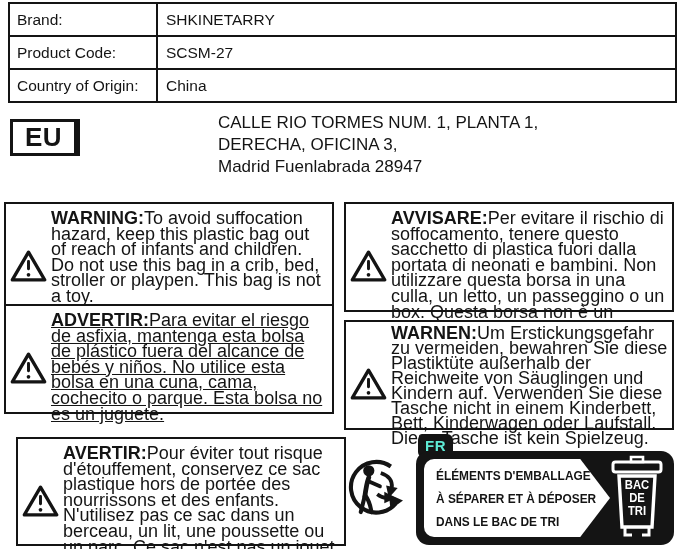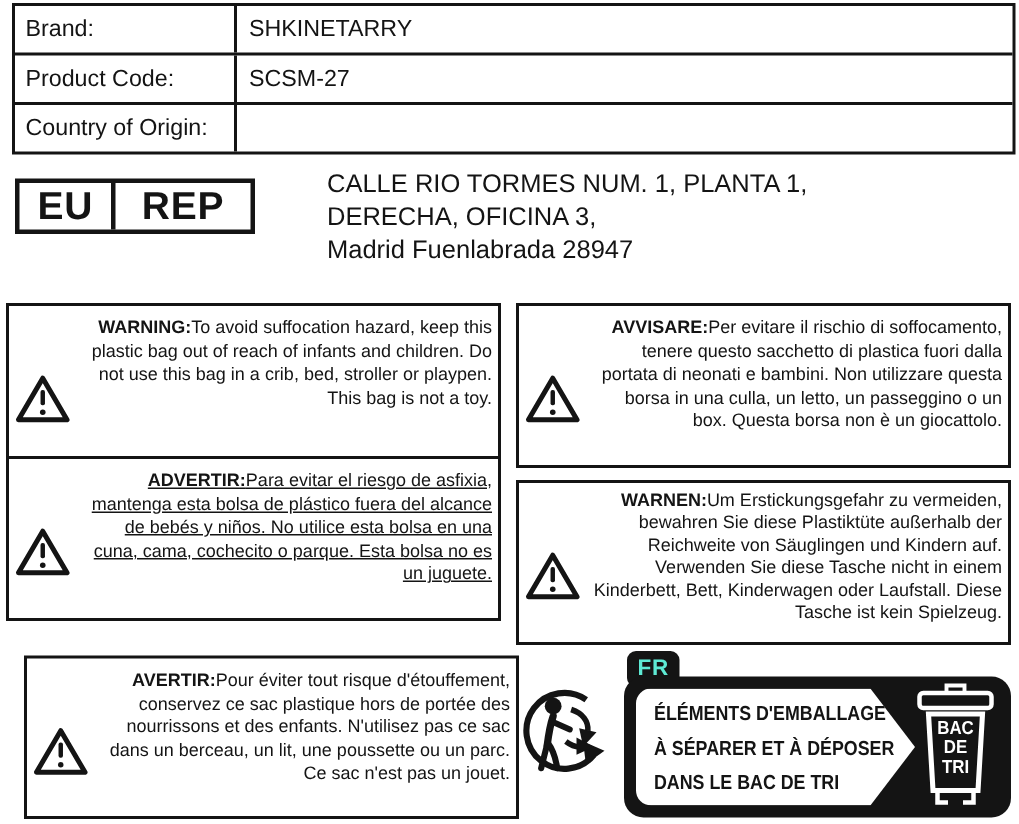--- a/index.html
+++ b/index.html
@@ -28,21 +28,21 @@
   .warn-box {
     position:absolute; width:330px; height:110px; border:2px solid #141414;
     display:flex; background:#ffffff;
   }
   .w-en { left:4px;  top:202px; }
   .w-it { left:344px; top:202px; }
   .w-es { left:4px;  top:304px;text-decoration:underline; }
   .w-de { left:344px; top:320px; }
   .w-fr { left:16px;  top:437px; height:109px; }
   .warn-icon { flex:0 0 45px; display:flex; align-items:center; justify-content:center; transform:translateY(9px); }
-  .warn-text { flex:1; font-size:12px; line-height:15.6px; padding:7px 4px 0 0;text-align:right; }
+  .warn-text { flex:1; font-size:18px; line-height:15.6px; padding:7px 4px 0 0; }
   .w-de .warn-text { padding-top:4px; line-height:15px; }
   .kw { font-weight:bold; }
 
   
   .triman { position:absolute; left:347px; top:451px; }
 
   .fr-badge { position:absolute; left:416px; top:434px; width:258px; height:112px; }
   .fr-tab {
     position:absolute; left:2px; top:0; background:#141414; color:#5eead4;
     font-weight:bold; font-size:15px; line-height:15px; padding:4px 7px 5px;
@@ -72,26 +72,26 @@
     <div class="spec-row">
       <div class="spec-cell spec-label">Brand:</div>
       <div class="spec-cell spec-value">SHKINETARRY</div>
     </div>
     <div class="spec-row">
       <div class="spec-cell spec-label">Product Code:</div>
       <div class="spec-cell spec-value">SCSM-27</div>
     </div>
     <div class="spec-row">
       <div class="spec-cell spec-label">Country of Origin:</div>
+      <div class="spec-cell spec-value">China</div>
     </div>
   </div>
 
   <div class="eurep">
     <div class="eurep-cell eurep-eu">EU</div>
-    <div class="eurep-cell eurep-rep">REP</div>
   </div>
 
   <div class="address">
     <div>CALLE RIO TORMES NUM. 1, PLANTA 1,</div>
     <div>DERECHA, OFICINA 3,</div>
     <div>Madrid Fuenlabrada 28947</div>
   </div>
 
   <div class="warn-box w-en">
     <div class="warn-icon">

